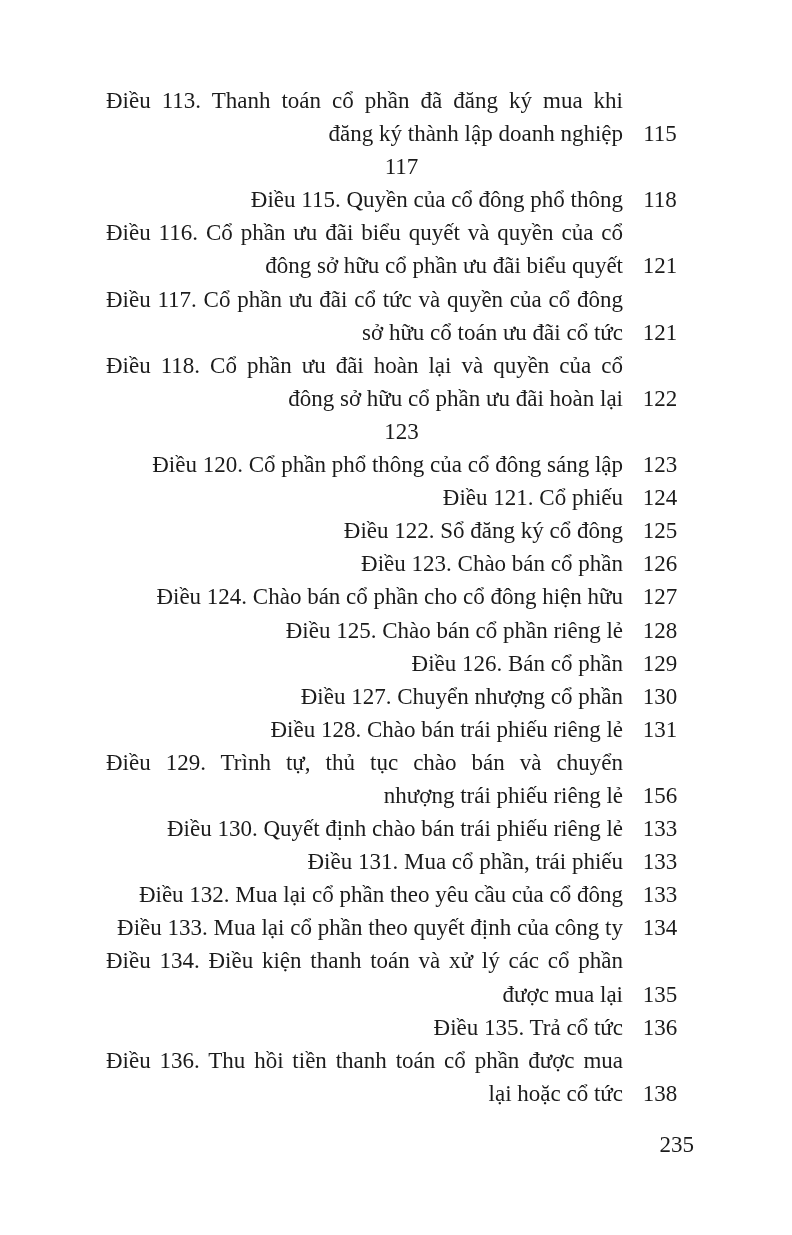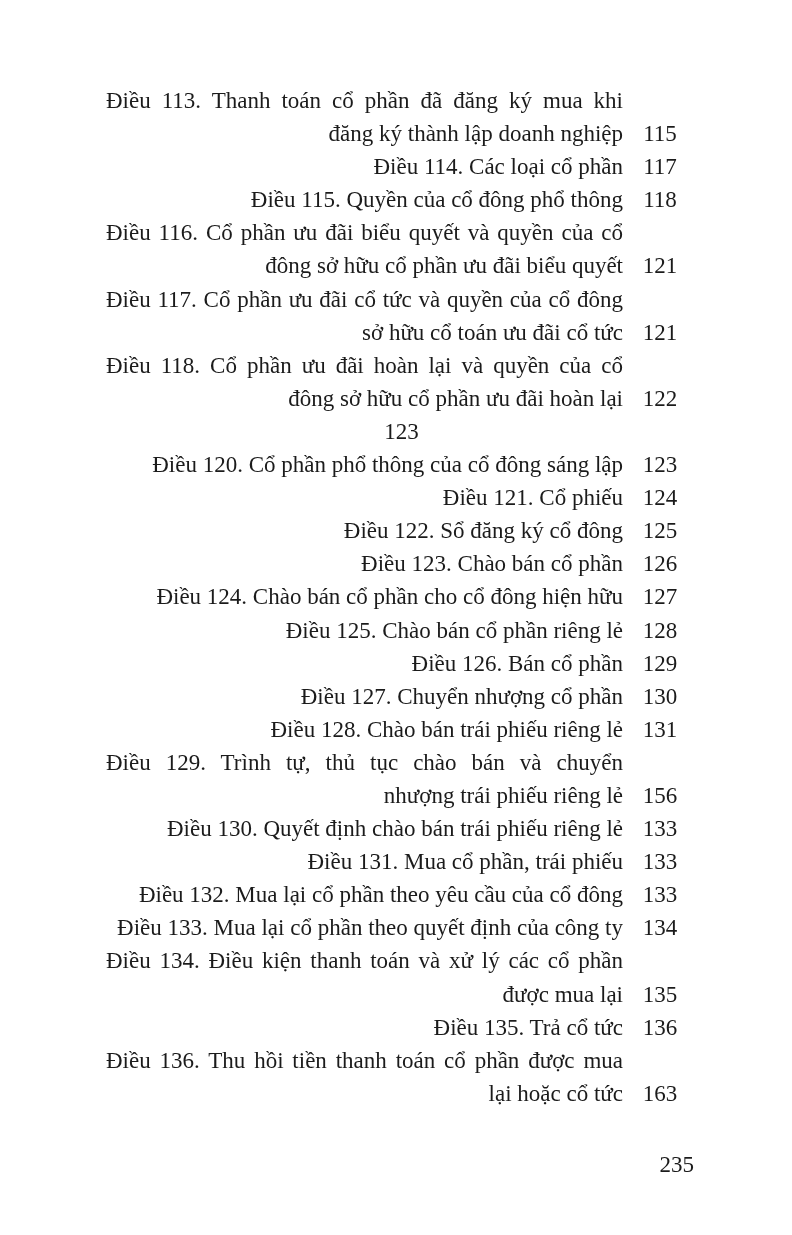--- a/index.html
+++ b/index.html
@@ -51,41 +51,37 @@
     flex: 1 1 auto;
     text-align: center;
     white-space: nowrap;
   }
   .footer-page-number {
     position: absolute;
     top: 1128px;
     right: 98px;
     font-size: 23px;
     line-height: 33px;
-    margin-top: 20px;
   }
 </style>
 </head>
 <body>
 
 <div class="page">
 
   <div class="toc">
   <div class="entry">
     <div class="entry-title">
           <div class="line just">Điều 113. Thanh toán cổ phần đã đăng ký mua khi</div>
           <div class="line cont">đăng ký thành lập doanh nghiệp</div>
         </div>
     <div class="entry-page">115</div>
   </div>
 
   <div class="entry">
-    <div class="entry-title">
-          <div class="line">Điều 114. Các loại cổ phần</div>
-        </div>
     <div class="entry-page">117</div>
   </div>
 
   <div class="entry">
     <div class="entry-title">
           <div class="line">Điều 115. Quyền của cổ đông phổ thông</div>
         </div>
     <div class="entry-page">118</div>
   </div>
 
@@ -229,19 +225,19 @@
           <div class="line">Điều 135. Trả cổ tức</div>
         </div>
     <div class="entry-page">136</div>
   </div>
 
   <div class="entry">
     <div class="entry-title">
           <div class="line just">Điều 136. Thu hồi tiền thanh toán cổ phần được mua</div>
           <div class="line cont">lại hoặc cổ tức</div>
         </div>
-    <div class="entry-page">163</div>
+    <div class="entry-page">138</div>
   </div>
 </div>
 
   <div class="footer-page-number">235</div>
 
 </div>
 
 </body></html>

